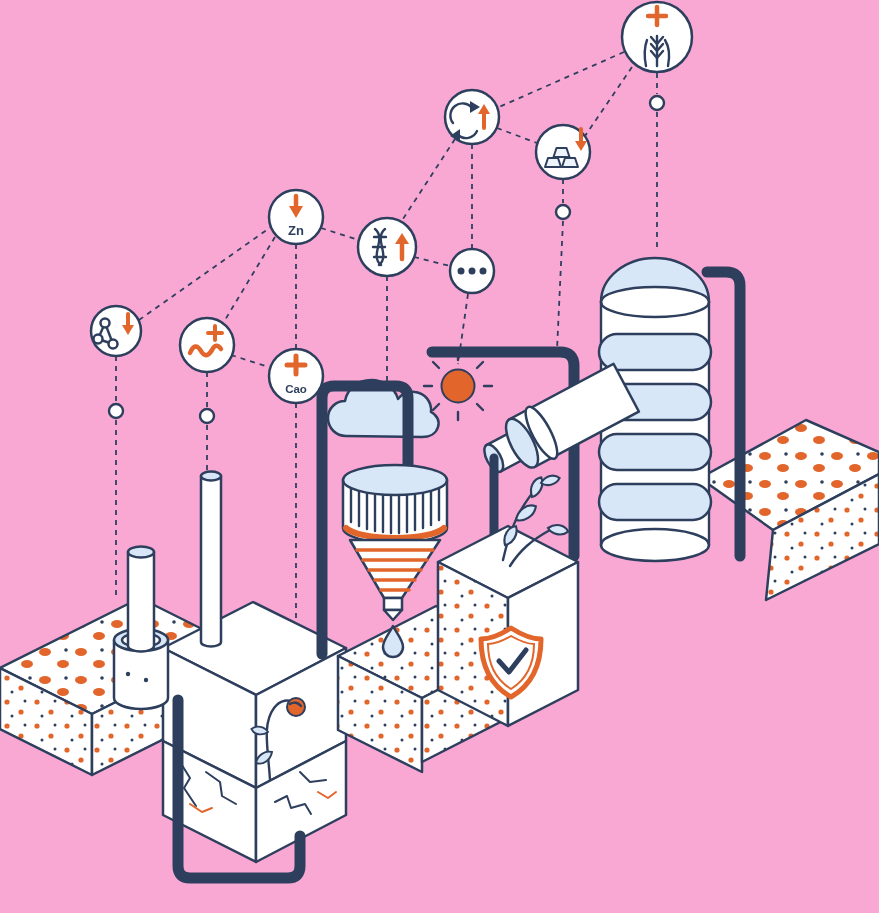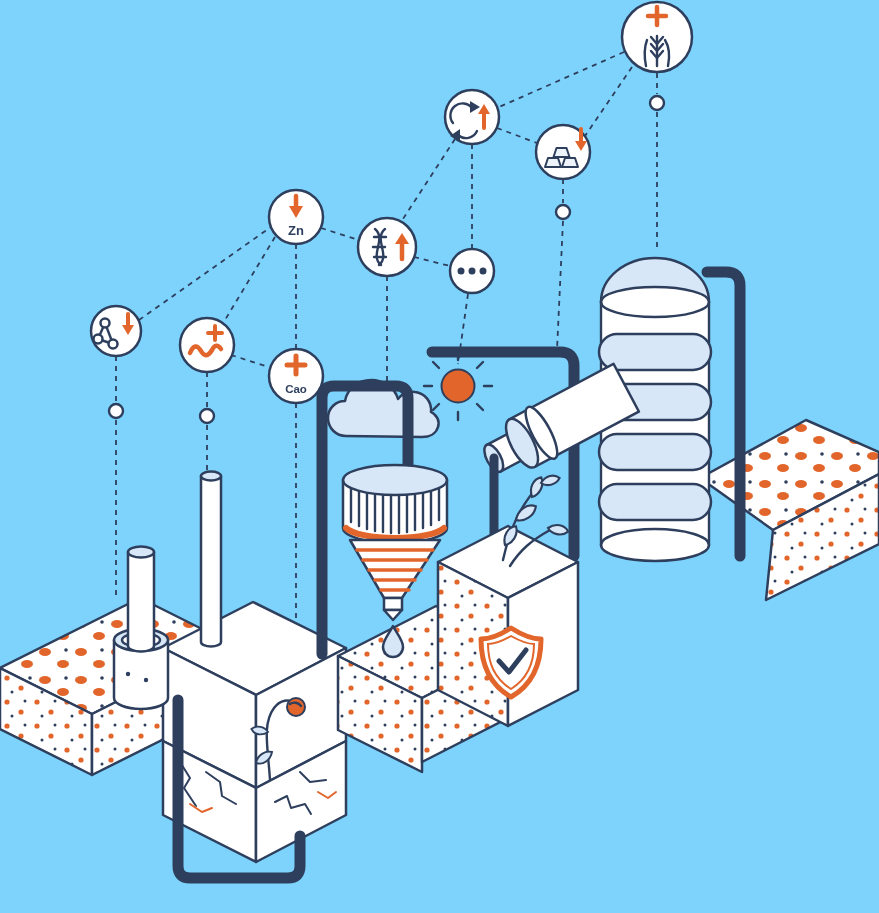--- a/index.html
+++ b/index.html
@@ -1,16 +1,16 @@
 <!DOCTYPE html>
 <html><head>
 <meta charset="utf-8">
 <style>
   html,body{margin:0;padding:0;background:#fff;font-family:"Liberation Sans",sans-serif;}
-  .stage{width:879px;height:913px;position:relative;overflow:hidden;background:#7dd3fc;}
+  .stage{width:879px;height:913px;position:relative;overflow:hidden;background:#f9a8d4;}
   svg{display:block;}
   .dash{stroke:#2e3f5e;stroke-width:1.8;fill:none;stroke-dasharray:5 5;}
   .node{fill:#fff;stroke:#2e3f5e;stroke-width:2.5;}
   .dot7{fill:#fff;stroke:#2e3f5e;stroke-width:2.4;}
   .ln{stroke:#2e3f5e;fill:none;stroke-width:2.4;stroke-linecap:round;stroke-linejoin:round;}
   .lnf{stroke:#2e3f5e;fill:#fff;stroke-width:2.5;stroke-linecap:round;stroke-linejoin:round;}
   .lnb{stroke:#2e3f5e;fill:#d8e7f7;stroke-width:2.5;stroke-linecap:round;stroke-linejoin:round;}
   .pipe{stroke:#2e3f5e;stroke-width:11;fill:none;stroke-linecap:round;stroke-linejoin:round;}
   .pipe2{stroke:#2e3f5e;stroke-width:9;fill:none;stroke-linecap:round;}
   .org{stroke:#e2662b;fill:none;stroke-linecap:round;stroke-linejoin:round;}

